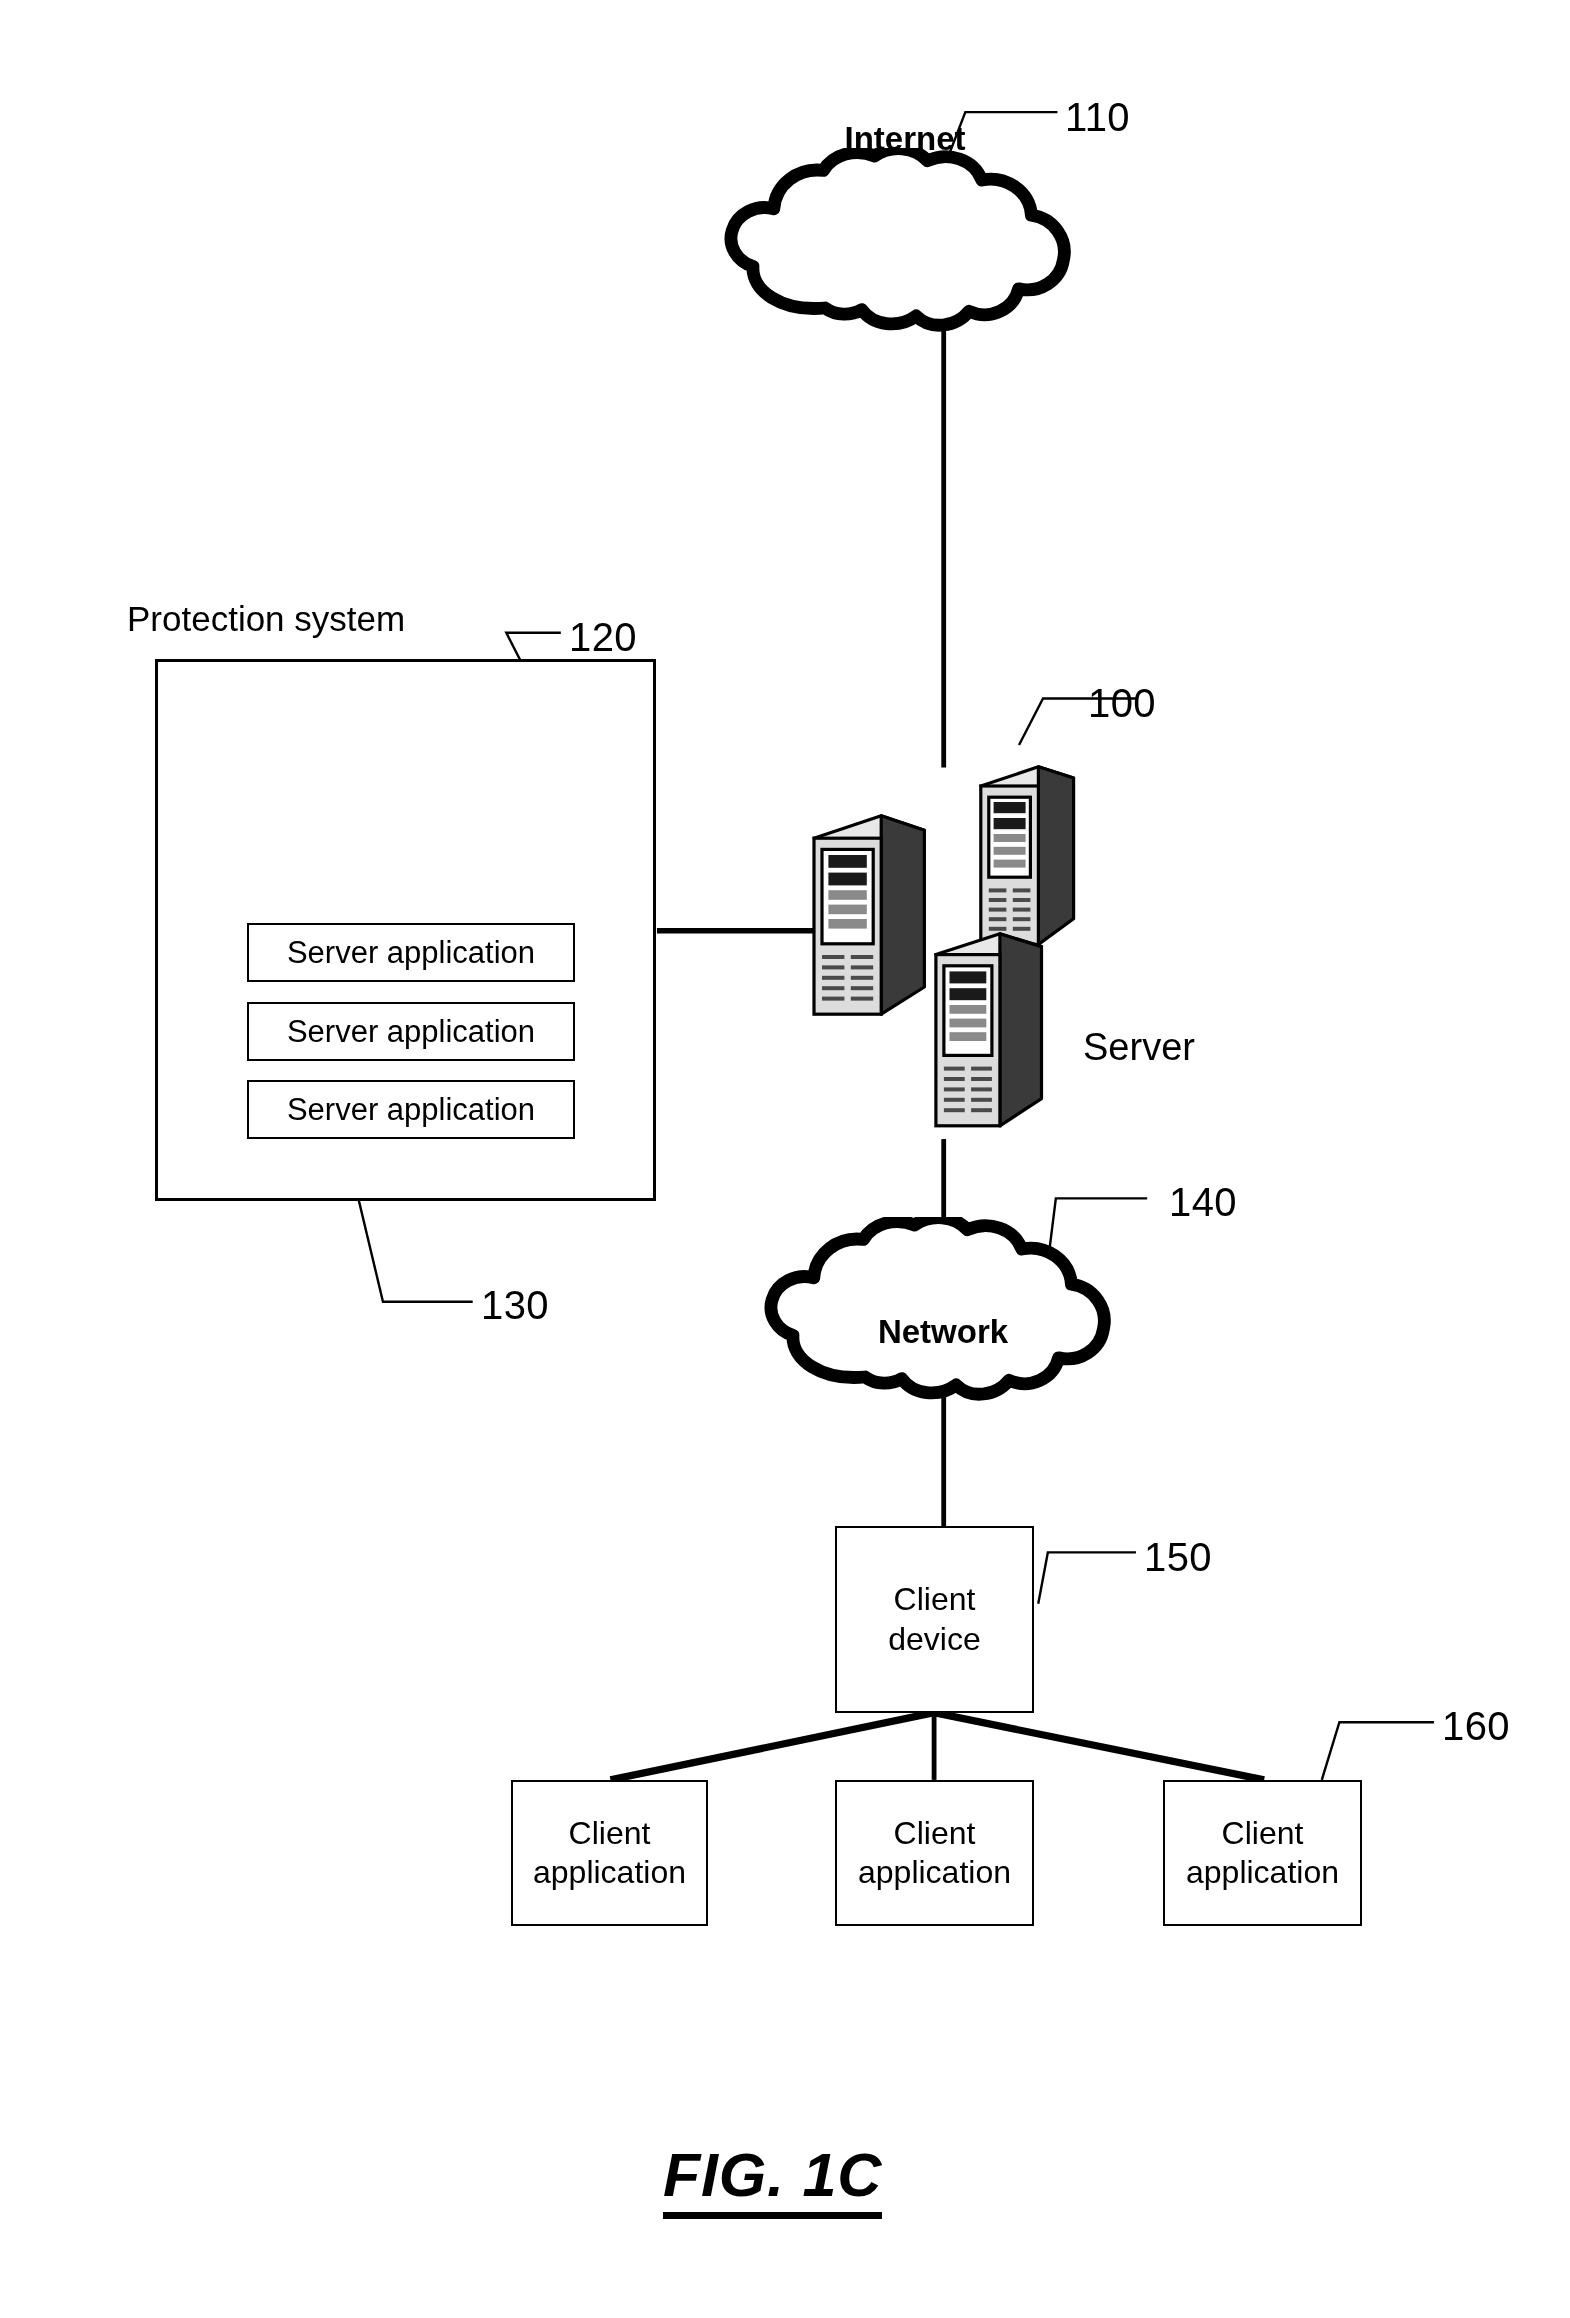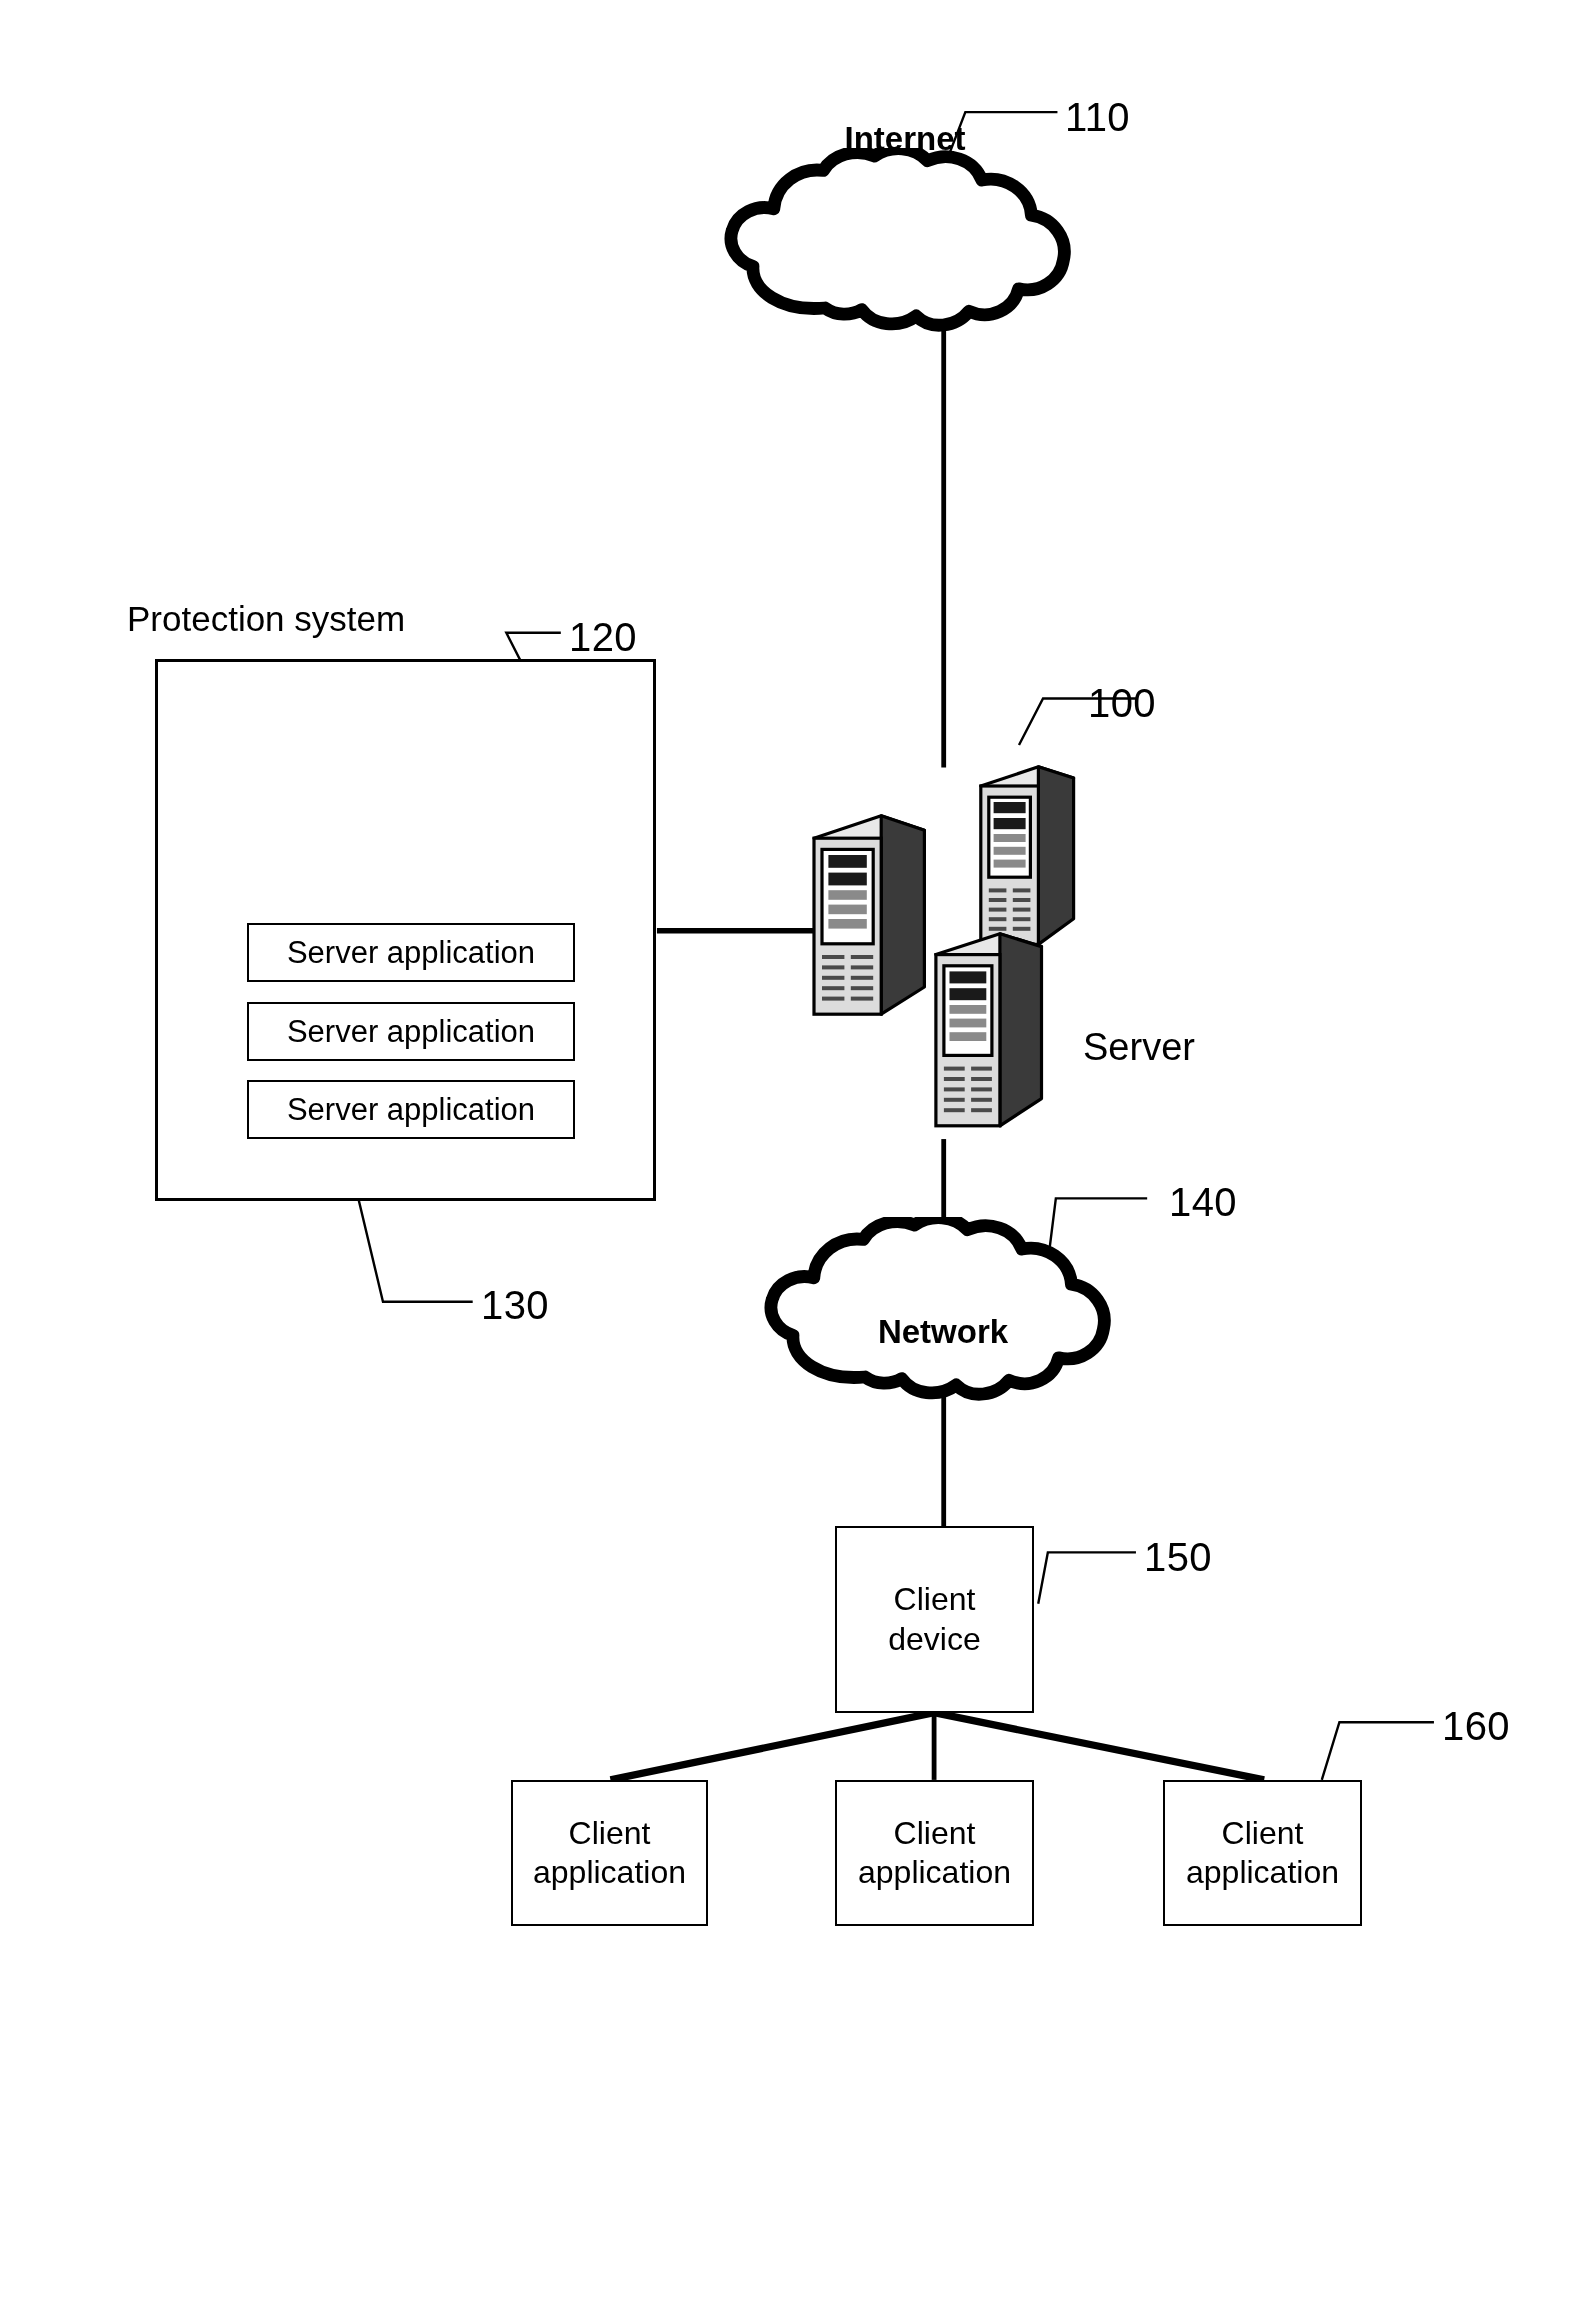--- a/index.html
+++ b/index.html
@@ -244,15 +244,16 @@
     <span>Client application</span>
   </div>
   <div class="node-box" style="left:835px; top:1780px; width:199px; height:146px; font-size:32px; padding:0 8px;">
     <span>Client application</span>
   </div>
   <div class="node-box" style="left:1163px; top:1780px; width:199px; height:146px; font-size:32px; padding:0 8px;">
     <span>Client application</span>
   </div>
   <div class="ref-num" style="left:1442px; top:1704px;">160</div>
 
+  <div class="fig-caption" style="left:663px; top:2140px;">FIG. 1C</div>
 
 </div>
 
 
 </body></html>

